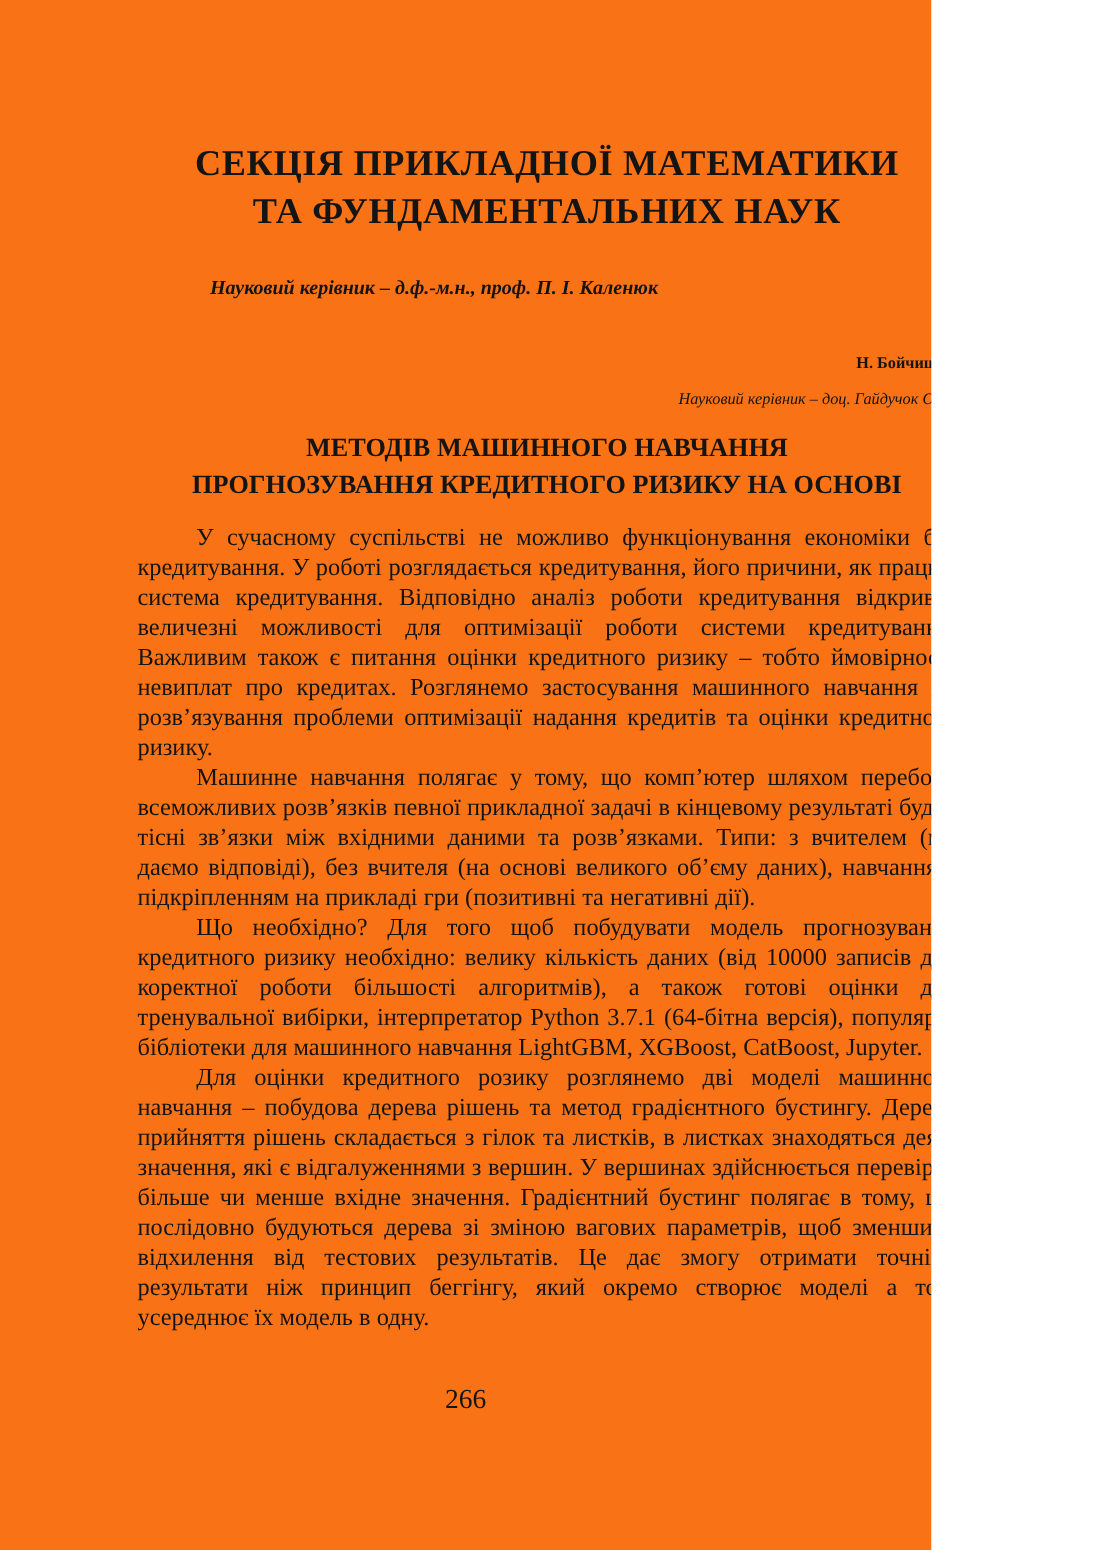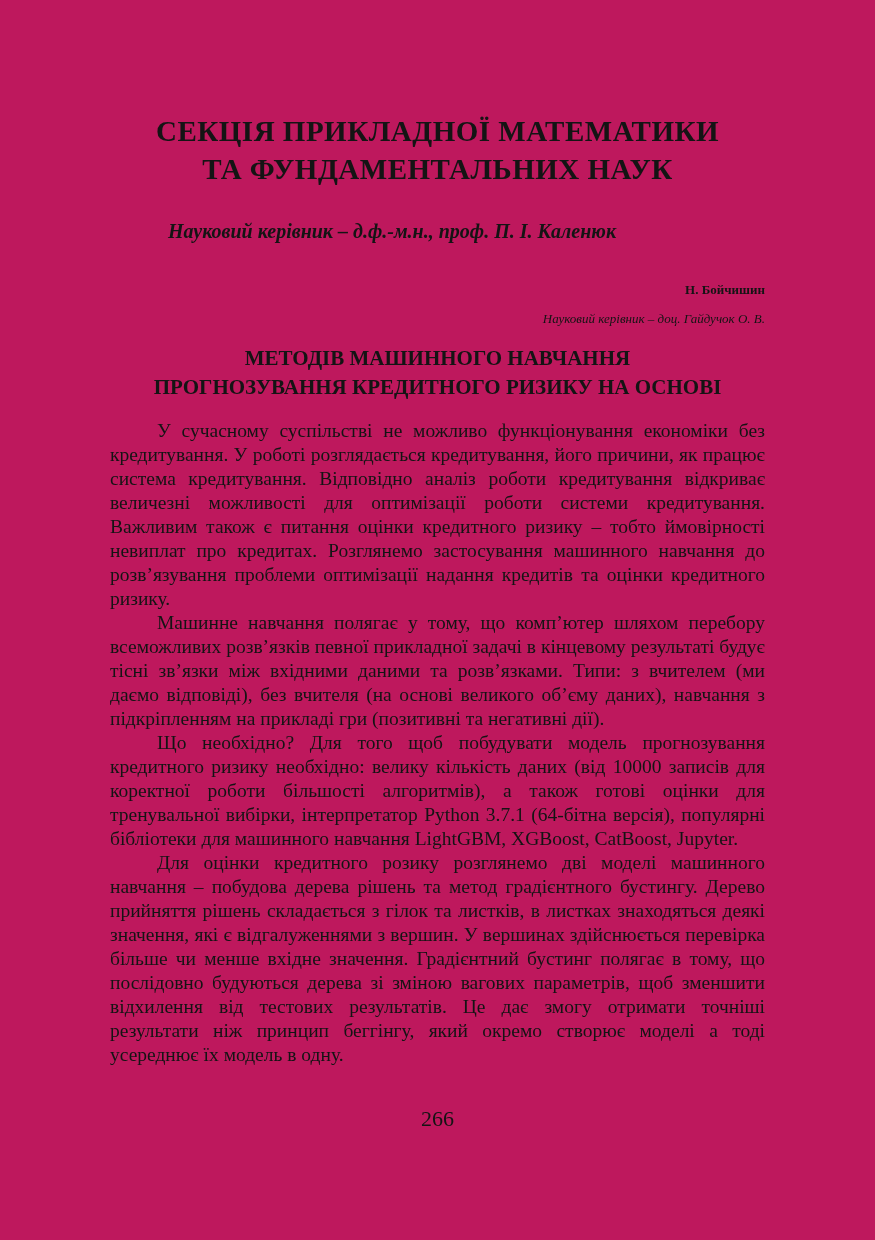--- a/index.html
+++ b/index.html
@@ -2,23 +2,23 @@
 <html lang="uk"><head>
 <meta charset="utf-8">
 <style>
   html, body {
     margin: 0;
     padding: 0;
     background: #ffffff;
   }
   .page {
     position: relative;
-    width: 875px;
+    width: 745px;
     height: 1240px;
-    background: #be185d;
+    background: #f97316;
     color: #141414;
     font-family: "Liberation Serif", "DejaVu Serif", serif;
     overflow: hidden;
   }
   .content {
     position: absolute;
     left: 110px;
     top: 0;
     width: 655px;
   }
@@ -29,21 +29,21 @@
     font-size: 29px;
     line-height: 38px;
     letter-spacing: 0.5px;
   }
   .section-title .line { display: block; }
   .section-supervisor {
     margin-top: 30px;
     margin-left: 58px;
     font-weight: bold;
     font-style: italic;
-    font-size: 20px;
+    font-size: 16px;
     line-height: 26px;
   }
   .author-block {
     margin-top: 31px;
     text-align: right;
     font-size: 13px;
     line-height: 29px;
   }
   .author-name { font-weight: bold; }
   .author-supervisor { font-style: italic; }

